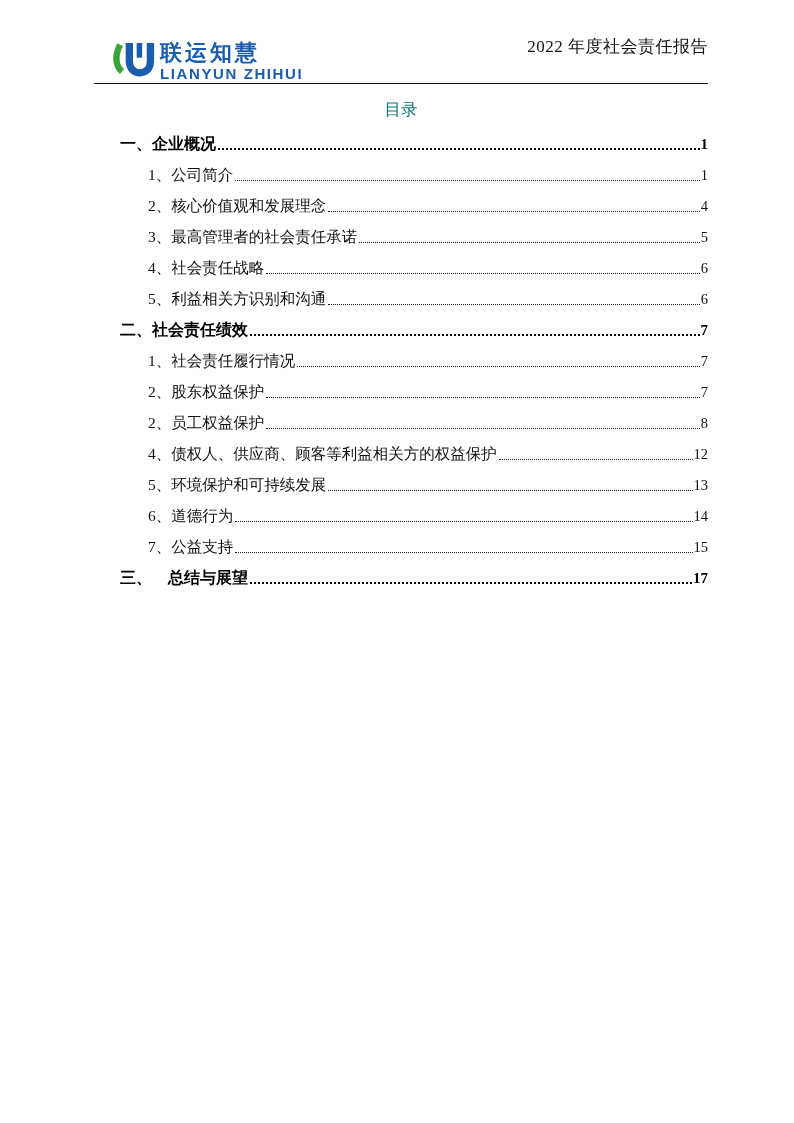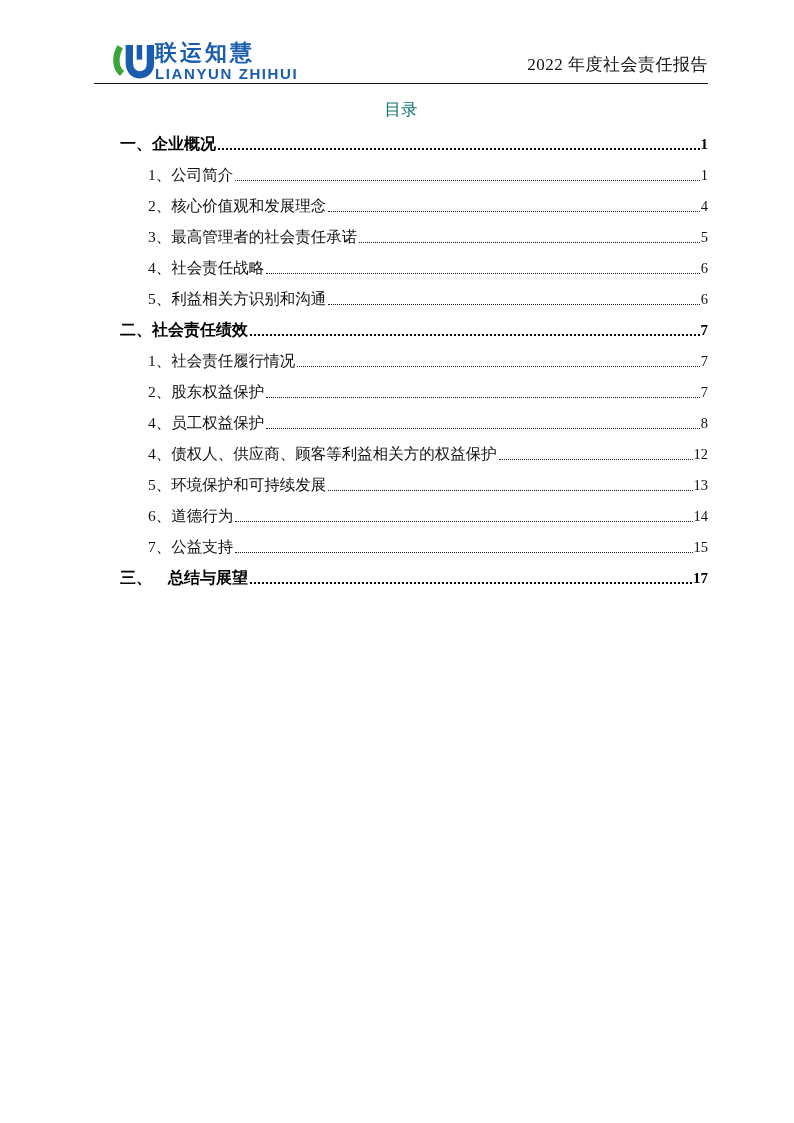--- a/index.html
+++ b/index.html
@@ -18,21 +18,22 @@
   .header {
     display: flex;
     justify-content: space-between;
     align-items: flex-end;
     border-bottom: 1.6px solid #1a1a1a;
     padding-bottom: 1px;
     height: 38px;
   }
   .logo {
     display: flex;
-    align-items: center;
+    align-items: flex-start;
+    gap: 5px;
     margin-left: 17px;
   }
   .logo svg { display: block; }
   .logo-texts {
     display: flex; flex-direction: column;
     font-family: "Liberation Sans", sans-serif;
   }
   .brand-cn {
     color: #1a5cad;
     font-weight: bold;
@@ -43,21 +44,21 @@
   .brand-en {
     color: #1a5cad;
     font-weight: bold;
     font-size: 15px;
     letter-spacing: 1.6px;
     margin-top: 1px;
   }
   .report-title {
     font-size: 17px;
     color: #141414;
-    padding-bottom: 6px;
+    padding-bottom: 24px;
     letter-spacing: 0.5px;
   }
 
   
   .toc-title {
     text-align: center;
     font-size: 16.5px;
     margin-top: 15px;
     color: #0f766e;
   }
@@ -158,21 +159,21 @@
       <span class="toc-page">7</span>
     </div>
 
     <div class="toc-row l2">
       <span class="toc-label">2、股东权益保护</span>
       <span class="toc-dots"></span>
       <span class="toc-page">7</span>
     </div>
 
     <div class="toc-row l2">
-      <span class="toc-label">4、员工权益保护</span>
+      <span class="toc-label">2、员工权益保护</span>
       <span class="toc-dots"></span>
       <span class="toc-page">8</span>
     </div>
 
     <div class="toc-row l2">
       <span class="toc-label">4、债权人、供应商、顾客等利益相关方的权益保护</span>
       <span class="toc-dots"></span>
       <span class="toc-page">12</span>
     </div>
 

